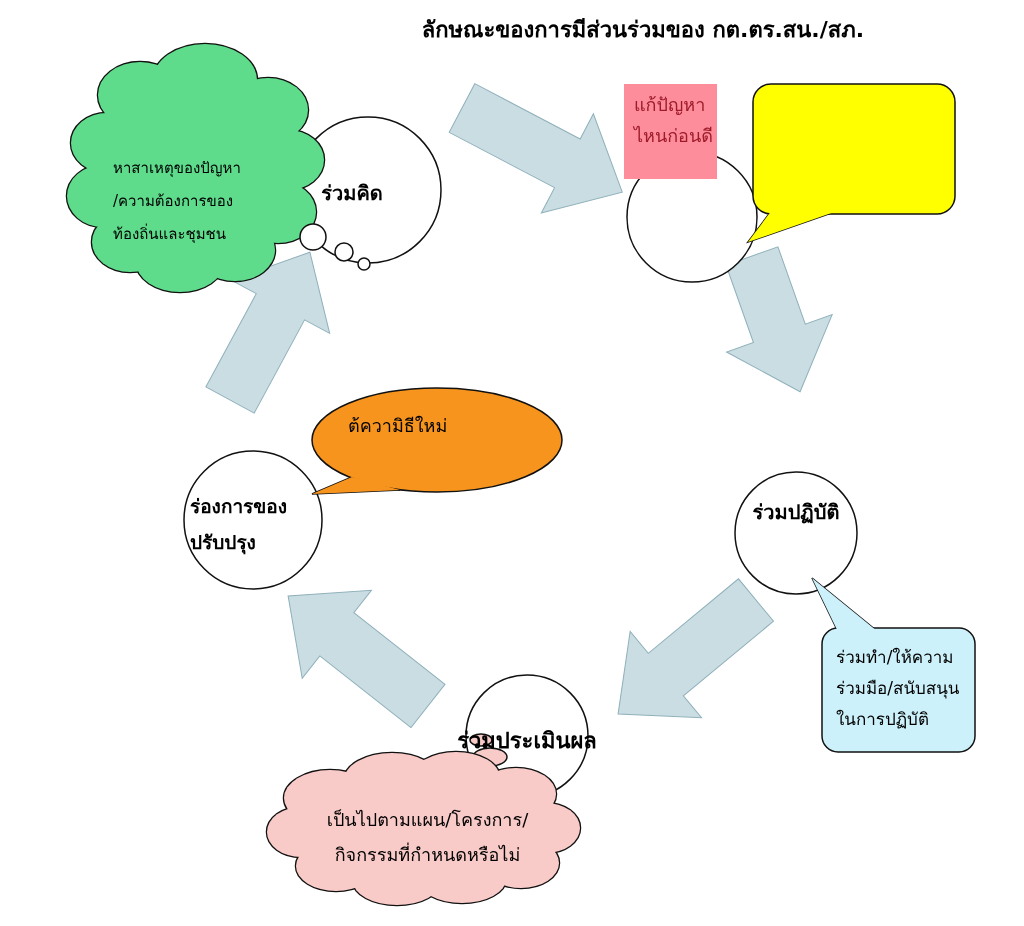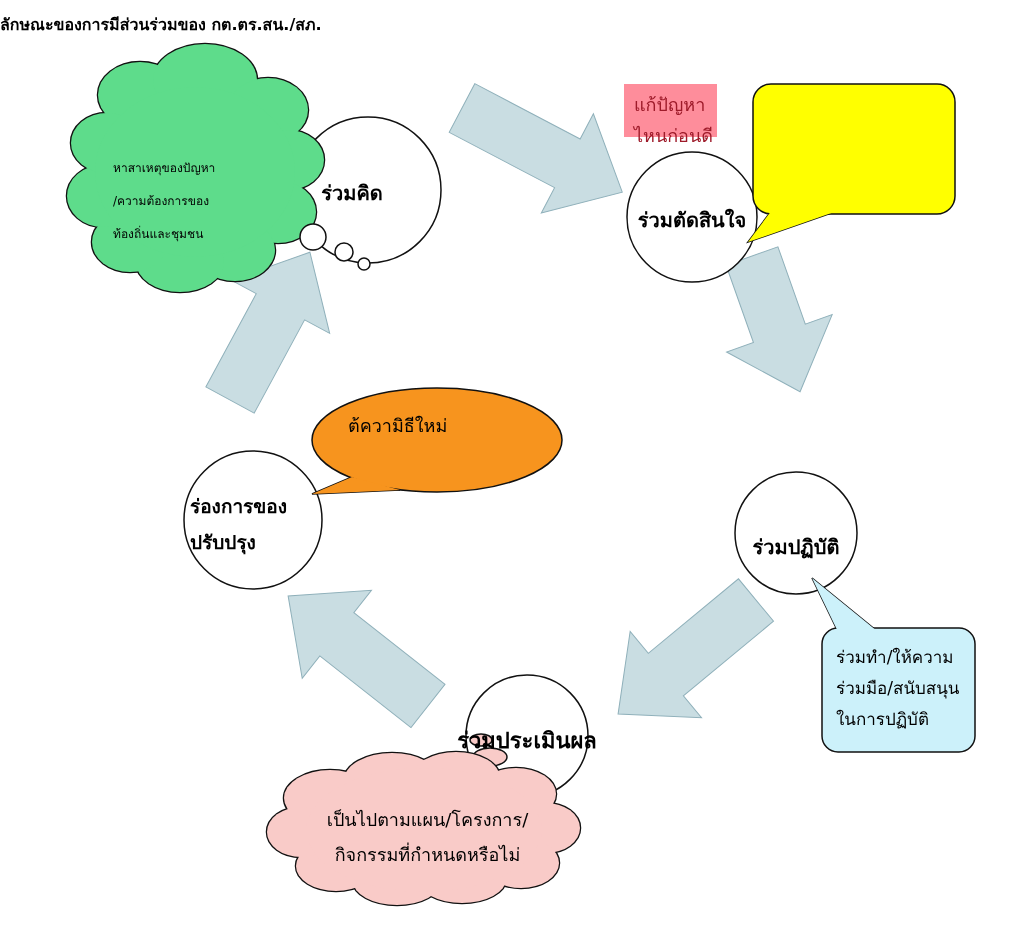--- a/index.html
+++ b/index.html
@@ -1,29 +1,29 @@
 <!DOCTYPE html>
 <html><head>
 <meta charset="utf-8">
 <style>
   html,body { margin:0; padding:0; background:#ffffff; }
   body { font-family:"DejaVu Sans","Liberation Sans",sans-serif; }
   .stage { position:relative; width:1024px; height:926px; background:#ffffff; overflow:hidden; }
   .stage svg { position:absolute; left:0; top:0; }
   .t { position:absolute; color:#000; }
   .line { display:block; white-space:nowrap; }
-  .title { left:0; top:12px; width:864px; text-align:left; font-size:16px; font-weight:bold; }
+  .title { left:0; top:12px; width:864px; text-align:right; font-size:22px; font-weight:bold; }
   .node-label { text-align:center; font-weight:bold; font-size:20px; }
-  .green-text { left:113px; top:152px; width:185px; font-size:12px; line-height:33px; }
+  .green-text { left:113px; top:152px; width:185px; font-size:15px; line-height:33px; }
   .think-label { left:252px; top:177px; width:200px; }
   .decide-label { left:592px; top:204px; width:200px; }
-  .act-label { left:696px; top:531px; width:200px; }
+  .act-label { left:696px; top:496px; width:200px; }
   .eval-label { left:427px; top:723px; width:200px; font-size:22px; }
   .suggest-label { left:190px; top:488px; width:140px; text-align:left; font-weight:bold; font-size:19px; line-height:36px; }
-  .pink-box { position:absolute; left:624px; top:84px; width:93px; height:53px; background:#fe8d9b; color:#9e1b2a; font-size:18px; line-height:31px; padding:5px 0 0 10px; box-sizing:border-box; }
+  .pink-box { position:absolute; left:624px; top:84px; width:93px; height:95px; background:#fe8d9b; color:#9e1b2a; font-size:18px; line-height:31px; padding:5px 0 0 10px; box-sizing:border-box; }
   .yellow-text { left:767px; top:95px; width:180px; font-size:18px; line-height:34px; }
   .cyan-text { left:836px; top:642px; width:135px; font-size:17px; line-height:31px; }
   .pinkcloud-text { left:300px; top:802px; width:255px; text-align:center; font-size:18px; line-height:35px; }
   .orange-text { left:348px; top:407px; width:200px; font-size:18px; line-height:37px; }
 </style>
 </head>
 <body>
 
 <div class="stage">
 
@@ -142,21 +142,20 @@
 
   <div class="t title">ลักษณะของการมีส่วนร่วมของ กต.ตร.สน./สภ.</div>
 
   <div class="t green-text">
     <span class="line">หาสาเหตุของปัญหา</span>
     <span class="line">/ความต้องการของ</span>
     <span class="line">ท้องถิ่นและชุมชน</span>
   </div>
 
   <div class="t node-label think-label">ร่วมคิด</div>
-  <div class="t node-label decide-label">ร่วมตัดสินใจ</div>
   <div class="t node-label act-label">ร่วมปฏิบัติ</div>
   <div class="t node-label eval-label">ร่วมประเมินผล</div>
 
   <div class="t suggest-label">
     <span class="line">ร่องการของ</span>
     <span class="line">ปรับปรุง</span>
   </div>
 
   <div class="pink-box">
     <span class="line">แก้ปัญหา</span>

